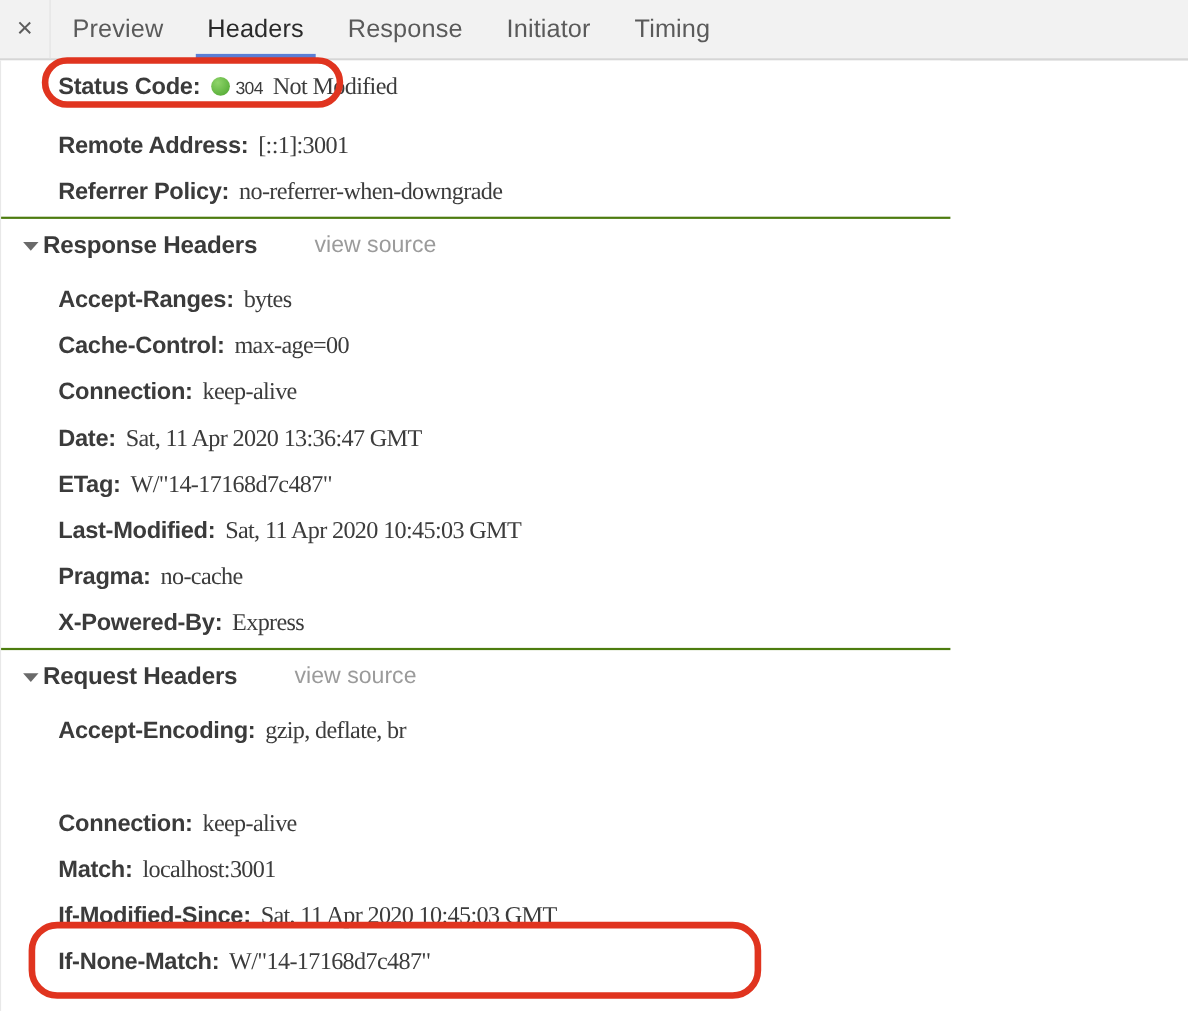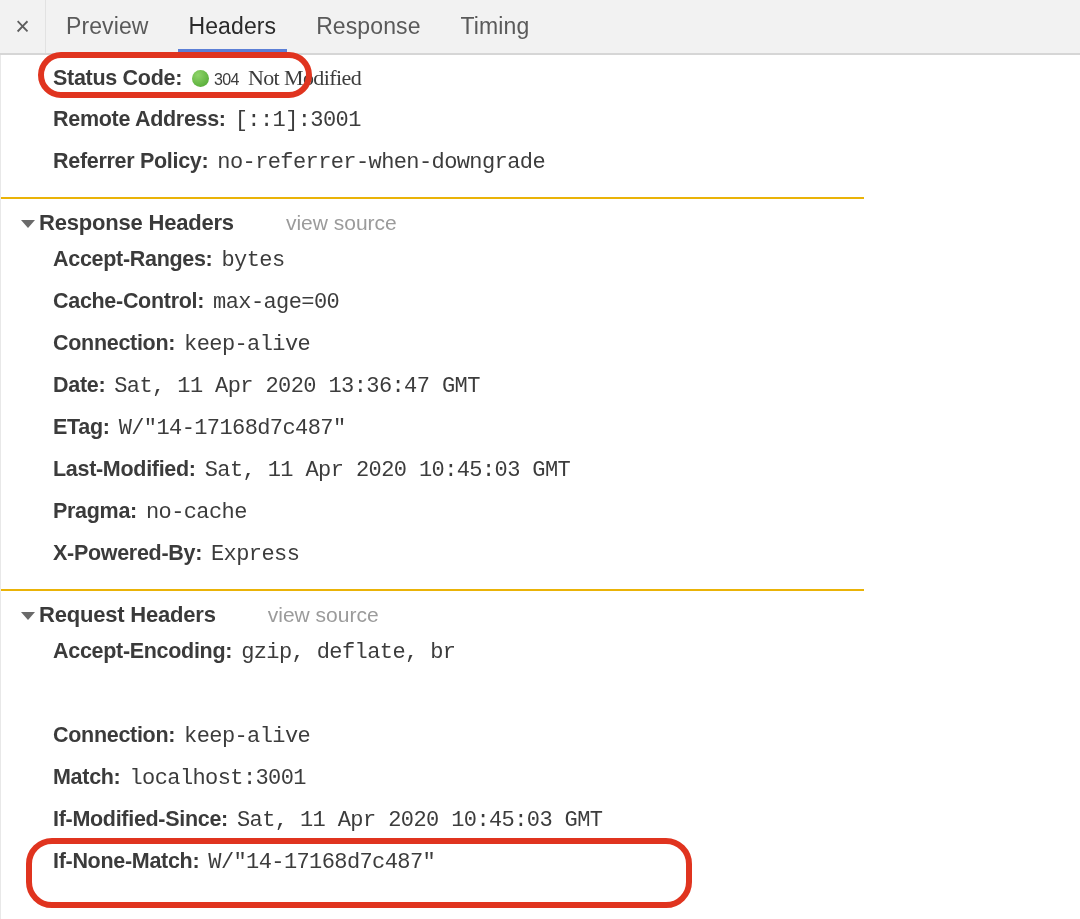--- a/index.html
+++ b/index.html
@@ -78,21 +78,21 @@
     height: 864px;
     background: #ffffff;
     border-left: 1px solid #e8e8e8;
     box-sizing: border-box;
   }
   .section {
     position: relative;
     padding: 0;
   }
   .section + .section {
-    border-top: 2px solid #eab308;
+    border-top: 2px solid #4d7c0f;
   }
   .section-head {
     display: flex;
     align-items: center;
     height: 48px;
     padding-left: 18px;
   }
   .caret {
     width: 16px;
     height: 16px;
@@ -136,23 +136,24 @@
   .hname {
     font-size: 21.5px;
     font-weight: bold;
     color: #3b3b3b;
     letter-spacing: -0.3px;
     font-family: "Liberation Sans", sans-serif;
   }
   .hval {
     font-size: 22px;
     color: #3c3c3c;
-    font-family: Liberation Mono, monospace;
+    font-family: Liberation Serif, serif;
     margin-left: 9px;
     letter-spacing: -0.6px;
+    margin-top: 12px;
   }
   .status-dot {
     display: inline-block;
     width: 17px;
     height: 17px;
     border-radius: 50%;
     background: radial-gradient(circle at 35% 30%, #8fd46a 0%, #5fb33f 70%, #4f9a33 100%);
     margin-left: 10px;
     margin-right: 5px;
     position: relative;
@@ -203,20 +204,23 @@
     <div class="tab">
       <span>Preview</span>
     </div>
     <div class="tab active">
       <span>Headers</span>
     </div>
     <div class="tab">
       <span>Response</span>
     </div>
     <div class="tab">
+      <span>Initiator</span>
+    </div>
+    <div class="tab">
       <span>Timing</span>
     </div>
   </div>
 
   <div class="panel">
 
     <div class="section">
       <div class="rows" style="padding-top:10px;">
         <div class="row general">
           <span class="hname">Status Code:</span>

